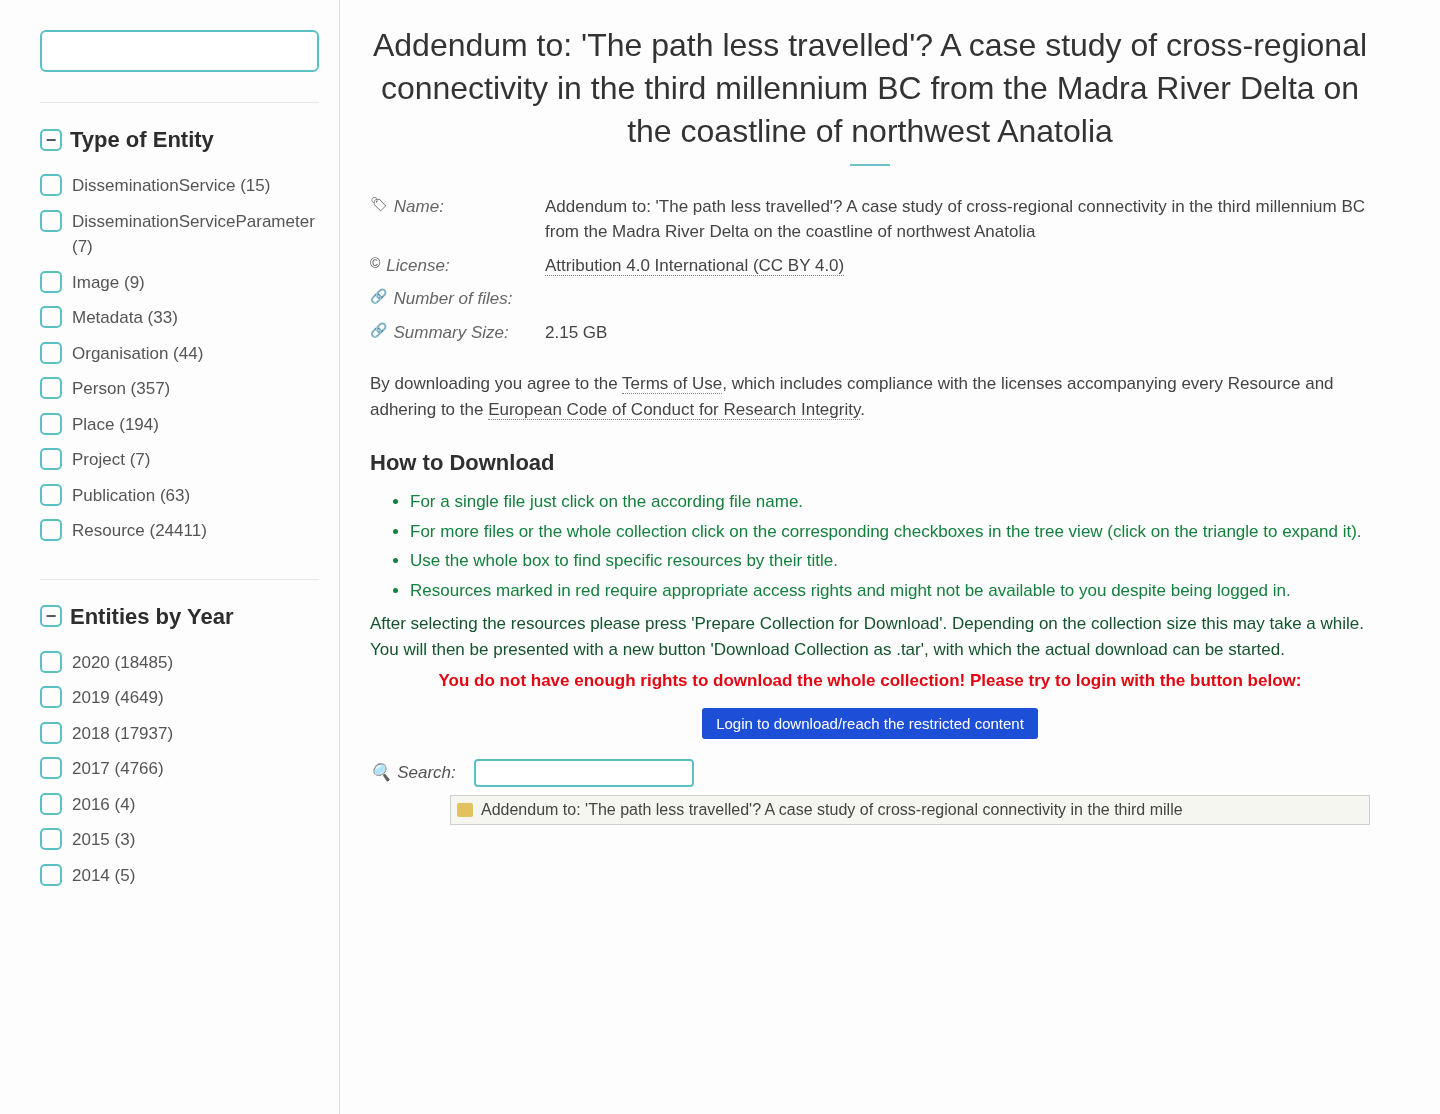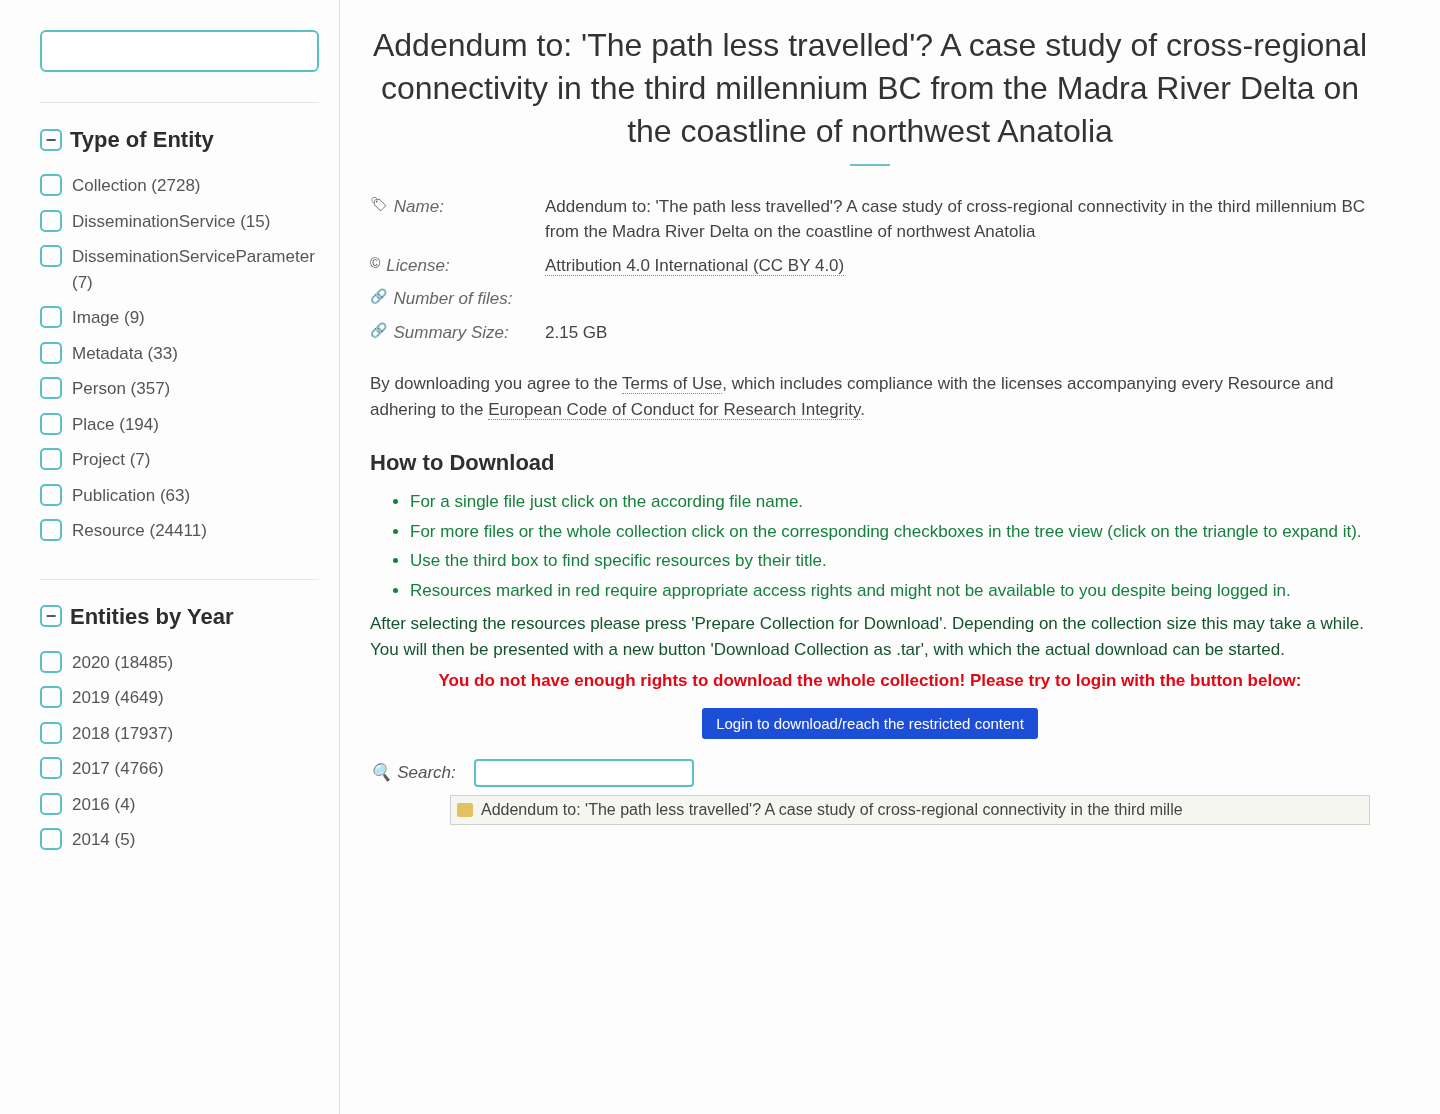--- a/index.html
+++ b/index.html
@@ -204,37 +204,37 @@
 
     
     <div class="facet-block">
       <div class="facet-header">
         <span class="facet-toggle">−</span>
         <span class="facet-title">Type of Entity</span>
       </div>
       <ul class="facet-list">
         <li class="facet-item">
             <span class="facet-check"></span>
-            <span class="facet-label">Collection (2728)</span>
-          </li>
-        <li class="facet-item">
-            <span class="facet-check"></span>
             <span class="facet-label">DisseminationService (15)</span>
           </li>
         <li class="facet-item">
             <span class="facet-check"></span>
             <span class="facet-label">DisseminationServiceParameter (7)</span>
           </li>
         <li class="facet-item">
             <span class="facet-check"></span>
             <span class="facet-label">Image (9)</span>
           </li>
         <li class="facet-item">
             <span class="facet-check"></span>
             <span class="facet-label">Metadata (33)</span>
+          </li>
+        <li class="facet-item">
+            <span class="facet-check"></span>
+            <span class="facet-label">Organisation (44)</span>
           </li>
         <li class="facet-item">
             <span class="facet-check"></span>
             <span class="facet-label">Person (357)</span>
           </li>
         <li class="facet-item">
             <span class="facet-check"></span>
             <span class="facet-label">Place (194)</span>
           </li>
         <li class="facet-item">
@@ -273,20 +273,24 @@
             <span class="facet-check"></span>
             <span class="facet-label">2018 (17937)</span>
           </li>
         <li class="facet-item">
             <span class="facet-check"></span>
             <span class="facet-label">2017 (4766)</span>
           </li>
         <li class="facet-item">
             <span class="facet-check"></span>
             <span class="facet-label">2016 (4)</span>
+          </li>
+        <li class="facet-item">
+            <span class="facet-check"></span>
+            <span class="facet-label">2015 (3)</span>
           </li>
         <li class="facet-item">
             <span class="facet-check"></span>
             <span class="facet-label">2014 (5)</span>
           </li>
       </ul>
     </div>
   </aside>
 
   <main class="main">
@@ -324,21 +328,21 @@
     </div>
 
     <p class="body-text">
       <span>By downloading you agree to the </span><a href="#">Terms of Use</a><span>, which includes compliance with the licenses accompanying every Resource and adhering to the </span><a href="#">European Code of Conduct for Research Integrity</a><span>.</span>
     </p>
 
     <h2 class="section-heading">How to Download</h2>
     <ul class="dl-list">
       <li>For a single file just click on the according file name.</li>
       <li>For more files or the whole collection click on the corresponding checkboxes in the tree view (click on the triangle to expand it).</li>
-      <li>Use the third box to find specific resources by their title.</li>
+      <li>Use the whole box to find specific resources by their title.</li>
       <li>Resources marked in red require appropriate access rights and might not be available to you despite being logged in.</li>
     </ul>
 
     <p class="after-text">After selecting the resources please press 'Prepare Collection for Download'. Depending on the collection size this may take a while. You will then be presented with a new button 'Download Collection as .tar', with which the actual download can be started.</p>
     <p class="warning">You do not have enough rights to download the whole collection! Please try to login with the button below:</p>
 
     <button class="login-btn">Login to download/reach the restricted content</button>
 
     <div class="tree-area">
       <div class="tree-search-row">

